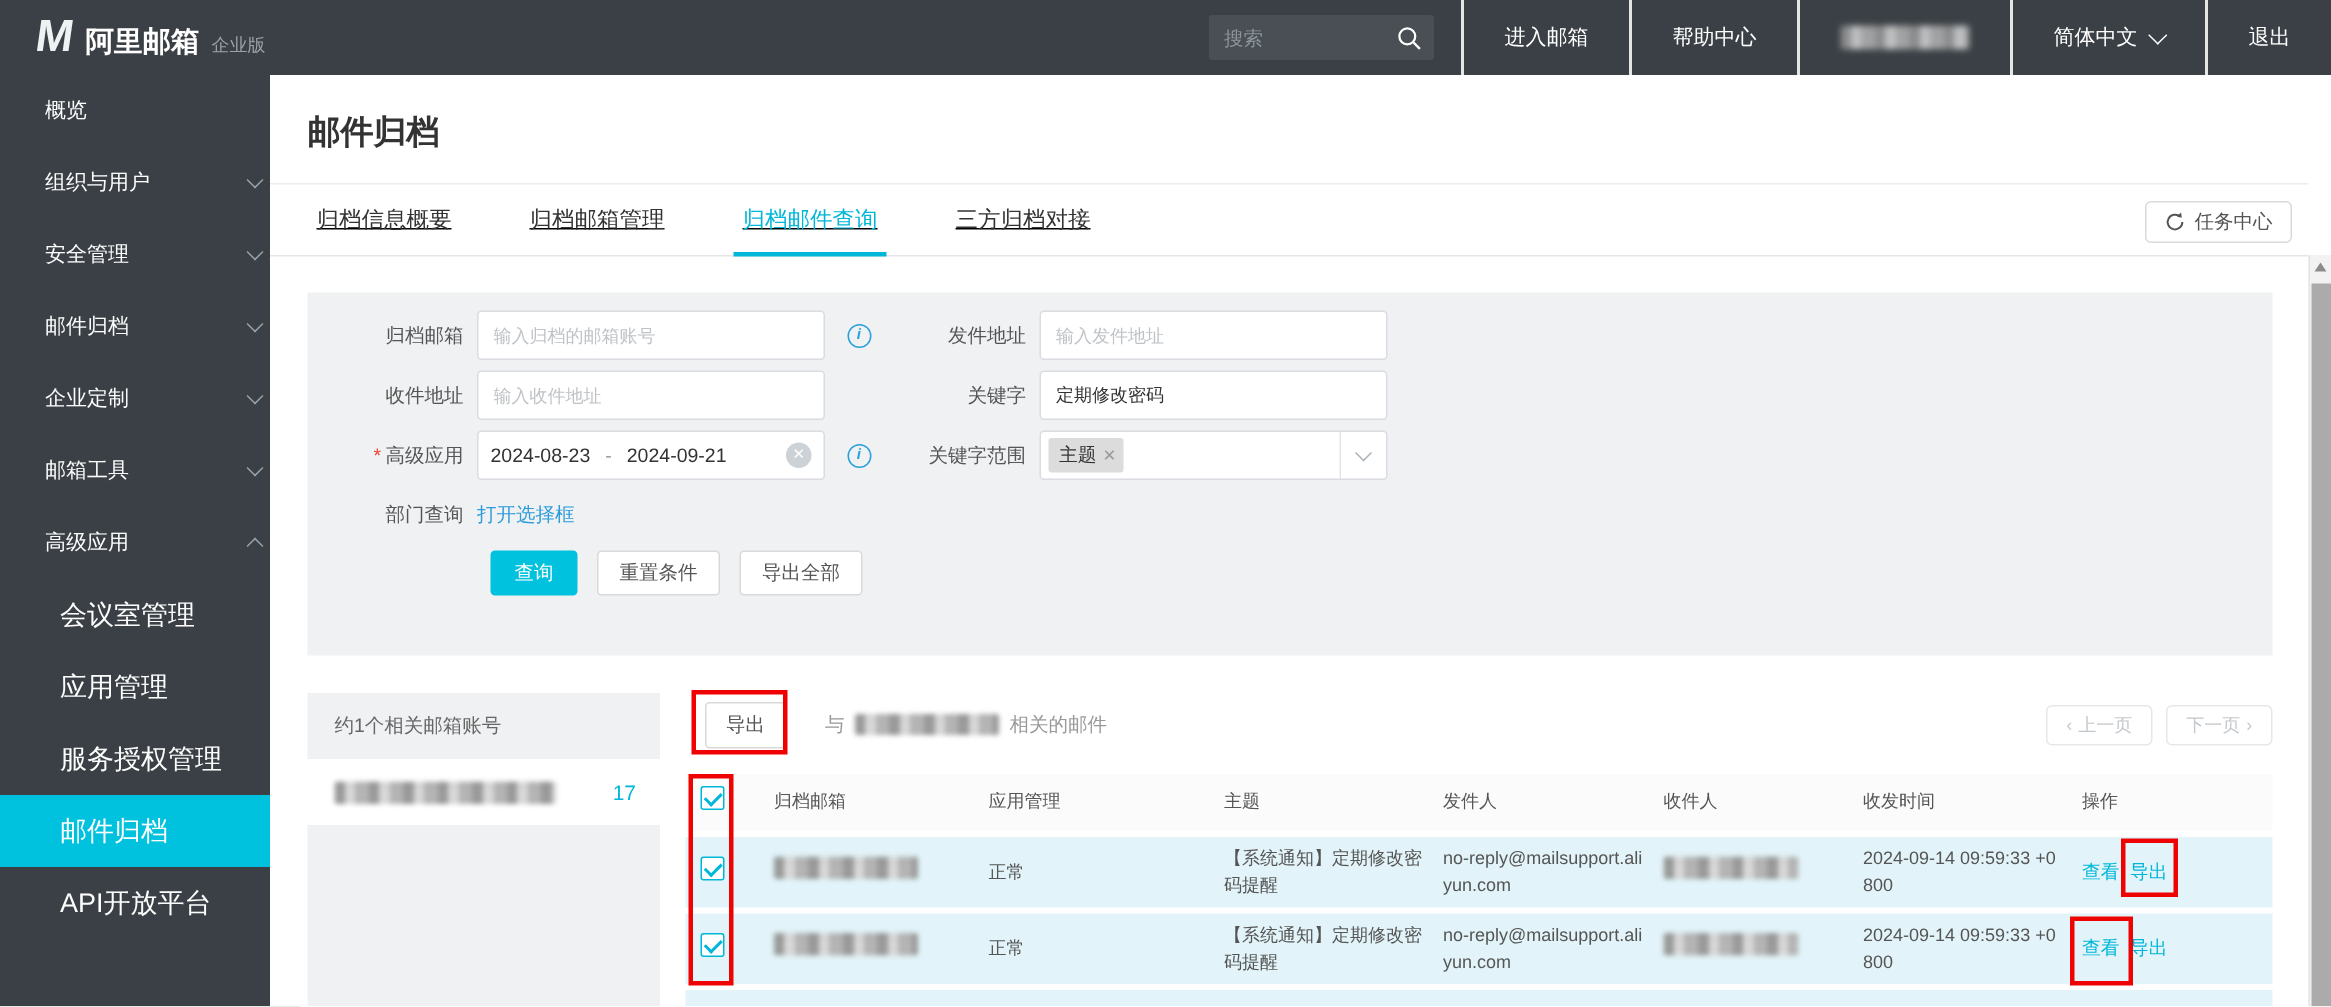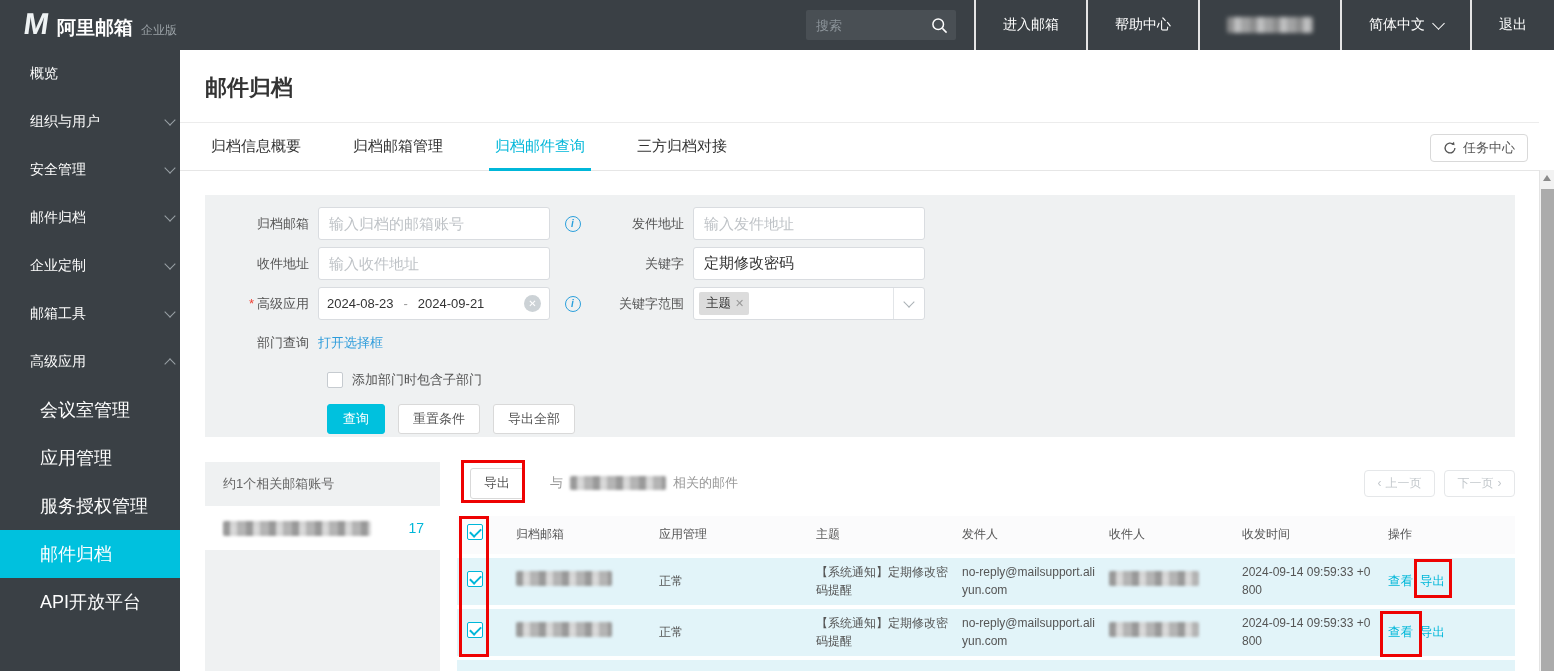--- a/index.html
+++ b/index.html
@@ -34,32 +34,32 @@
   .side-item .chev{margin-left:auto;}
   .side-sub{height:48px;display:flex;align-items:center;padding-left:40px;color:#fdfdfd;font-size:18px;cursor:pointer;}
   .side-sub.active{background:#00c1de;color:#fff;}
 
   
   .main{position:absolute;left:180px;top:50px;right:0;bottom:0;background:#fff;}
   .page-title{position:absolute;left:25px;top:8px;font-size:22px;color:#333;}
   .page-desc{position:absolute;left:25px;top:46px;font-size:13px;color:#8a8f94;}
   .page-desc a{color:#2d9cdb;text-decoration:none;margin-left:6px;}
   .hdr-divider{position:absolute;left:0;top:72px;right:15px;border-top:1px solid #ececec;}
-  .tabsrow{position:absolute;left:0;top:73px;right:15px;height:48px;border-bottom:1px solid #e6e6e6;display:flex;align-items:stretch;padding-left:25px;}
+  .tabsrow{position:absolute;left:0;top:73px;right:15px;height:48px;border-bottom:1px solid #e6e6e6;display:flex;align-items:stretch;padding-left:25px;text-decoration:underline;}
   .tab{display:flex;align-items:center;font-size:15px;color:#333;margin-right:40px;cursor:pointer;position:relative;padding:0 6px;}
   .tab.active{color:#00b7d9;}
   .tab.active::after{content:"";position:absolute;left:0;right:0;bottom:-1px;height:3px;background:#00b7d9;}
   .taskbtn{position:absolute;right:26px;top:84px;height:28px;border:1px solid #d9d9d9;border-radius:4px;background:#fff;display:flex;align-items:center;padding:0 12px;font-size:13px;color:#555;cursor:pointer;gap:6px;}
 
   
   .fpanel{position:absolute;left:25px;top:145px;width:1310px;height:242px;background:#eff1f2;}
   .fgrid{display:grid;grid-template-columns:113px 232px 45px 98px 232px 45px;row-gap:7px;align-items:center;padding-top:12px;}
   .flabel{font-size:13px;color:#555;text-align:right;padding-right:9px;white-space:nowrap;}
   .flabel .req{color:#f04134;margin-right:3px;}
-  .finput{height:33px;border:1px solid #d9dce0;border-radius:3px;background:#fff;padding:0 10px;font-size:15px;color:#333;width:232px;outline:none;}
+  .finput{height:33px;border:1px solid #d9dce0;border-radius:3px;background:#fff;padding:0 10px;font-size:12px;color:#333;width:232px;outline:none;}
   .finput::placeholder{color:#bfc3c7;}
   .ficon{display:flex;justify-content:center;}
   .info{width:16px;height:16px;border:1.4px solid #2ba0dc;border-radius:50%;color:#2ba0dc;font-size:10px;font-style:italic;font-weight:bold;display:inline-flex;align-items:center;justify-content:center;}
   .daterange{height:33px;width:232px;border:1px solid #d9dce0;border-radius:3px;background:#fff;display:flex;align-items:center;padding:0 8px;font-size:13px;color:#333;}
   .daterange .dash{color:#999;margin:0 10px;}
   .clearbtn{width:17px;height:17px;border-radius:50%;background:#ccd2d6;color:#fff;font-size:10px;display:flex;align-items:center;justify-content:center;margin-left:auto;cursor:pointer;}
   .mselect{height:33px;width:232px;border:1px solid #d9dce0;border-radius:3px;background:#fff;display:flex;align-items:center;}
   .mtag{background:#dcdcdc;border-radius:2px;height:23px;display:flex;align-items:center;font-size:12.5px;color:#333;padding:0 5px 0 7px;margin-left:5px;}
   .mtag .x{color:#999;margin-left:4px;font-size:11px;cursor:pointer;}
   .msel-arrow{margin-left:auto;width:31px;align-self:stretch;border-left:1px solid #e2e5e8;display:flex;align-items:center;justify-content:center;}
@@ -244,24 +244,20 @@
             </span>
         </div>
         <div></div>
       </div>
 
       <div class="deptrow">
         <div class="flabel">部门查询</div>
         <a class="deptlink">打开选择框</a>
       </div>
 
-      <div class="cbrow">
-        <span class="cb"></span>
-        <span>添加部门时包含子部门</span>
-      </div>
 
       <div class="btnrow">
         <button class="btn primary">查询</button>
         <button class="btn">重置条件</button>
         <button class="btn">导出全部</button>
       </div>
     </section>
 
     <section class="results">
       <div class="rlist">

